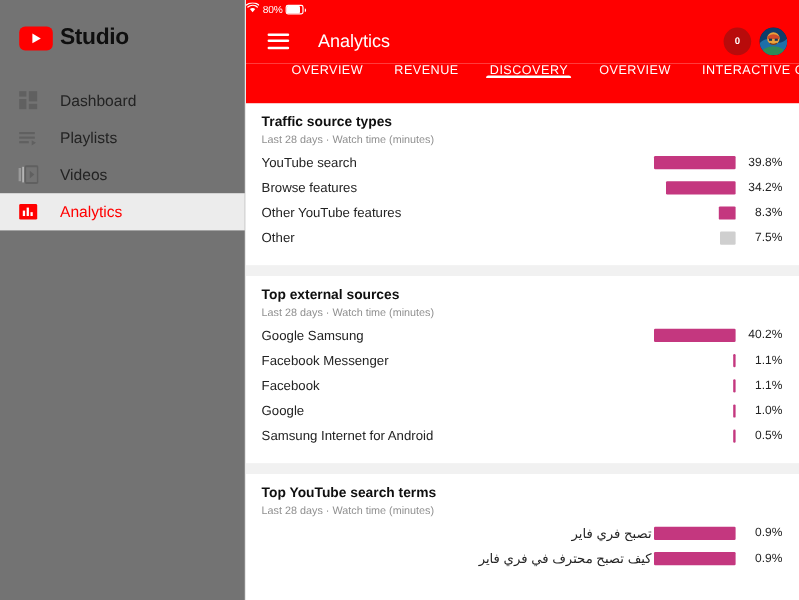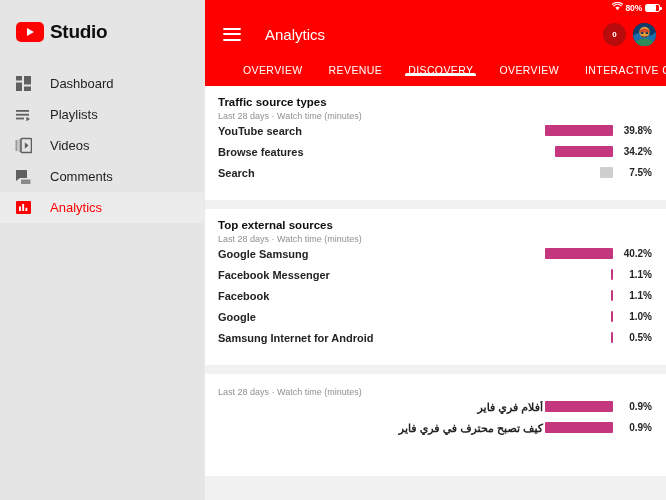--- a/index.html
+++ b/index.html
@@ -5,21 +5,21 @@
   * { margin:0; padding:0; box-sizing:border-box; }
   html, body {
     width:666px; height:500px;
     font-family:"Liberation Sans", sans-serif;
     background:#fff; overflow:hidden;
   }
   #app { position:relative; width:666px; height:500px; display:flex; }
 
   
   #sidebar {
-    width:205px; height:500px; background:#e5e5e5;
+    width:205px; height:500px; background:#737373;
     border-right:1px solid #e8e8e8; flex:0 0 205px;
     position:relative; z-index:2;
   }
   .logo-row { display:flex; align-items:center; height:64px; padding-left:16px; }
   .yt-play {
     width:28px; height:20px; background:#ff0000; border-radius:5px;
     display:flex; align-items:center; justify-content:center; margin-right:6px;
   }
   .yt-play::after {
     content:""; width:0; height:0;
@@ -41,22 +41,22 @@
   .nav-label { font-size:13px; color:#232323; }
   .nav-item.active { background:#ececec; }
   .nav-item.active .nav-label { color:#ff0000; }
 
   
   #main { flex:1; height:500px; position:relative; background:#fff; overflow:hidden; }
 
   
   #statusbar {
     height:15px; background:#ff0000; display:flex;
-    align-items:center; justify-content:flex-end; padding-right:6px;
-    color:#fff; font-size:8.5px; font-weight:700; gap:3px;
+    align-items:center; padding-right:6px;
+    color:#fff; font-size:8.5px; font-weight:400; gap:3px;
   }
   .wifi-ico { display:block; }
   .batt {
     width:15px; height:8px; border:1.2px solid #fff; border-radius:2px;
     position:relative; display:inline-block;
   }
   .batt::after {
     content:""; position:absolute; right:-3px; top:2px;
     width:1.8px; height:3.5px; background:#fff; border-radius:0 1px 1px 0;
   }
@@ -76,42 +76,42 @@
     color:#fff; font-size:8px; font-weight:700;
     display:flex; align-items:center; justify-content:center; margin-right:7px;
   }
   .avatar {
     width:23px; height:23px; border-radius:50%; overflow:hidden;
     background:#1b2a4a; position:relative; flex:0 0 23px;
   }
 
   
   #tabs {
-    height:33px; background:#ff0000; display:flex; align-items:center;
+    height:33px; background:#ff0000; display:flex; align-items:flex-start;
     padding-left:25px; position:relative; overflow:hidden;
   }
   .tab {
     display:flex; align-items:center; padding:0 13px; white-space:nowrap;
     color:#fff; font-size:10.5px; font-weight:500; letter-spacing:0.4px;
     cursor:pointer; position:relative;
   }
   .tab.active::after {
     content:""; position:absolute; left:10px; right:10px; bottom:0;
     height:2.5px; background:#fff; border-radius:2px 2px 0 0;
   }
 
   
   #content { height:414px; background:#f1f1f1; overflow:hidden; }
   .card { background:#fff; padding:10px 14px 12px 13px; }
   .card + .card { margin-top:9px; }
   .card-title { font-size:11.5px; font-weight:700; color:#0f0f0f; }
   .card-sub { font-size:9px; color:#909090; margin-top:3px; margin-bottom:4px; }
 
   .row {
-    display:flex; align-items:flex-start; height:21px;font-weight:bold;
+    display:flex; align-items:center; height:21px;
   }
   .row-label { font-size:11px; color:#232323; flex:1; white-space:nowrap; overflow:hidden; }
   .row-label.rtl { direction:rtl; text-align:right; font-size:11px; padding-right:2px; }
   .bar-area {
     width:68px; flex:0 0 68px; display:flex; justify-content:flex-end;
     align-items:center; margin-right:5px;
   }
   .bar { height:11px; background:#c4377f; border-radius:1px; }
   .bar.grey { background:#cfcfcf; }
   .row-val {
@@ -160,29 +160,20 @@
           <svg width="17" height="17" viewBox="0 0 17 17">
             <rect x="0.5" y="3" width="2" height="11" fill="#9a9a9a"></rect>
             <rect x="3.5" y="2" width="2" height="13" fill="#b5b5b5"></rect>
             <rect x="6" y="1.5" width="10.5" height="14" rx="1" fill="none" stroke="#606060" stroke-width="1.6"></rect>
             <path d="M9.8 5.3 L13.6 8.5 L9.8 11.7 Z" fill="#606060"></path>
           </svg>
         </span>
         <span class="nav-label">Videos</span>
       </div>
 
-      <div class="nav-item">
-        <span class="ico">
-          <svg width="17" height="17" viewBox="0 0 17 17">
-            <path d="M1 2 H12 V10 H5 L1 13 Z" fill="#606060"></path>
-            <path d="M6 11.5 H15.5 V16 H9.5 L6 16 Z" fill="#8a8a8a"></path>
-          </svg>
-        </span>
-        <span class="nav-label">Comments</span>
-      </div>
 
       <div class="nav-item active">
         <span class="ico">
           <svg width="17" height="17" viewBox="0 0 17 17">
             <rect x="1" y="2" width="15" height="13" rx="1.2" fill="#ff0000"></rect>
             <rect x="4" y="7.5" width="1.9" height="4.5" fill="#fff"></rect>
             <rect x="7.2" y="5" width="1.9" height="7" fill="#fff"></rect>
             <rect x="10.4" y="8.8" width="1.9" height="3.2" fill="#fff"></rect>
           </svg>
         </span>
@@ -261,21 +252,28 @@
             <div class="row-val">39.8%</div>
           </div>
           <div class="row">
             <div class="row-label">Browse features</div>
             <div class="bar-area">
               <div class="bar" style="width: 58.4322px;"></div>
             </div>
             <div class="row-val">34.2%</div>
           </div>
           <div class="row">
-            <div class="row-label">Search</div>
+            <div class="row-label">Other YouTube features</div>
+            <div class="bar-area">
+              <div class="bar" style="width: 14.1809px;"></div>
+            </div>
+            <div class="row-val">8.3%</div>
+          </div>
+          <div class="row">
+            <div class="row-label">Other</div>
             <div class="bar-area">
               <div class="bar grey" style="width: 12.8141px;"></div>
             </div>
             <div class="row-val">7.5%</div>
           </div>
         </div>
         <div class="card">
           <div class="card-title">Top external sources</div>
           <div class="card-sub">Last 28 days · Watch time (minutes)</div>
           <div class="row">
@@ -308,23 +306,24 @@
           </div>
           <div class="row">
             <div class="row-label">Samsung Internet for Android</div>
             <div class="bar-area">
               <div class="bar" style="width: 2.5px;"></div>
             </div>
             <div class="row-val">0.5%</div>
           </div>
         </div>
         <div class="card">
+          <div class="card-title">Top YouTube search terms</div>
           <div class="card-sub">Last 28 days · Watch time (minutes)</div>
           <div class="row">
-            <div class="row-label rtl">أفلام فري فاير</div>
+            <div class="row-label rtl">تصبح فري فاير</div>
             <div class="bar-area">
               <div class="bar" style="width: 68px;"></div>
             </div>
             <div class="row-val">0.9%</div>
           </div>
           <div class="row">
             <div class="row-label rtl">كيف تصبح محترف في فري فاير</div>
             <div class="bar-area">
               <div class="bar" style="width: 68px;"></div>
             </div>

